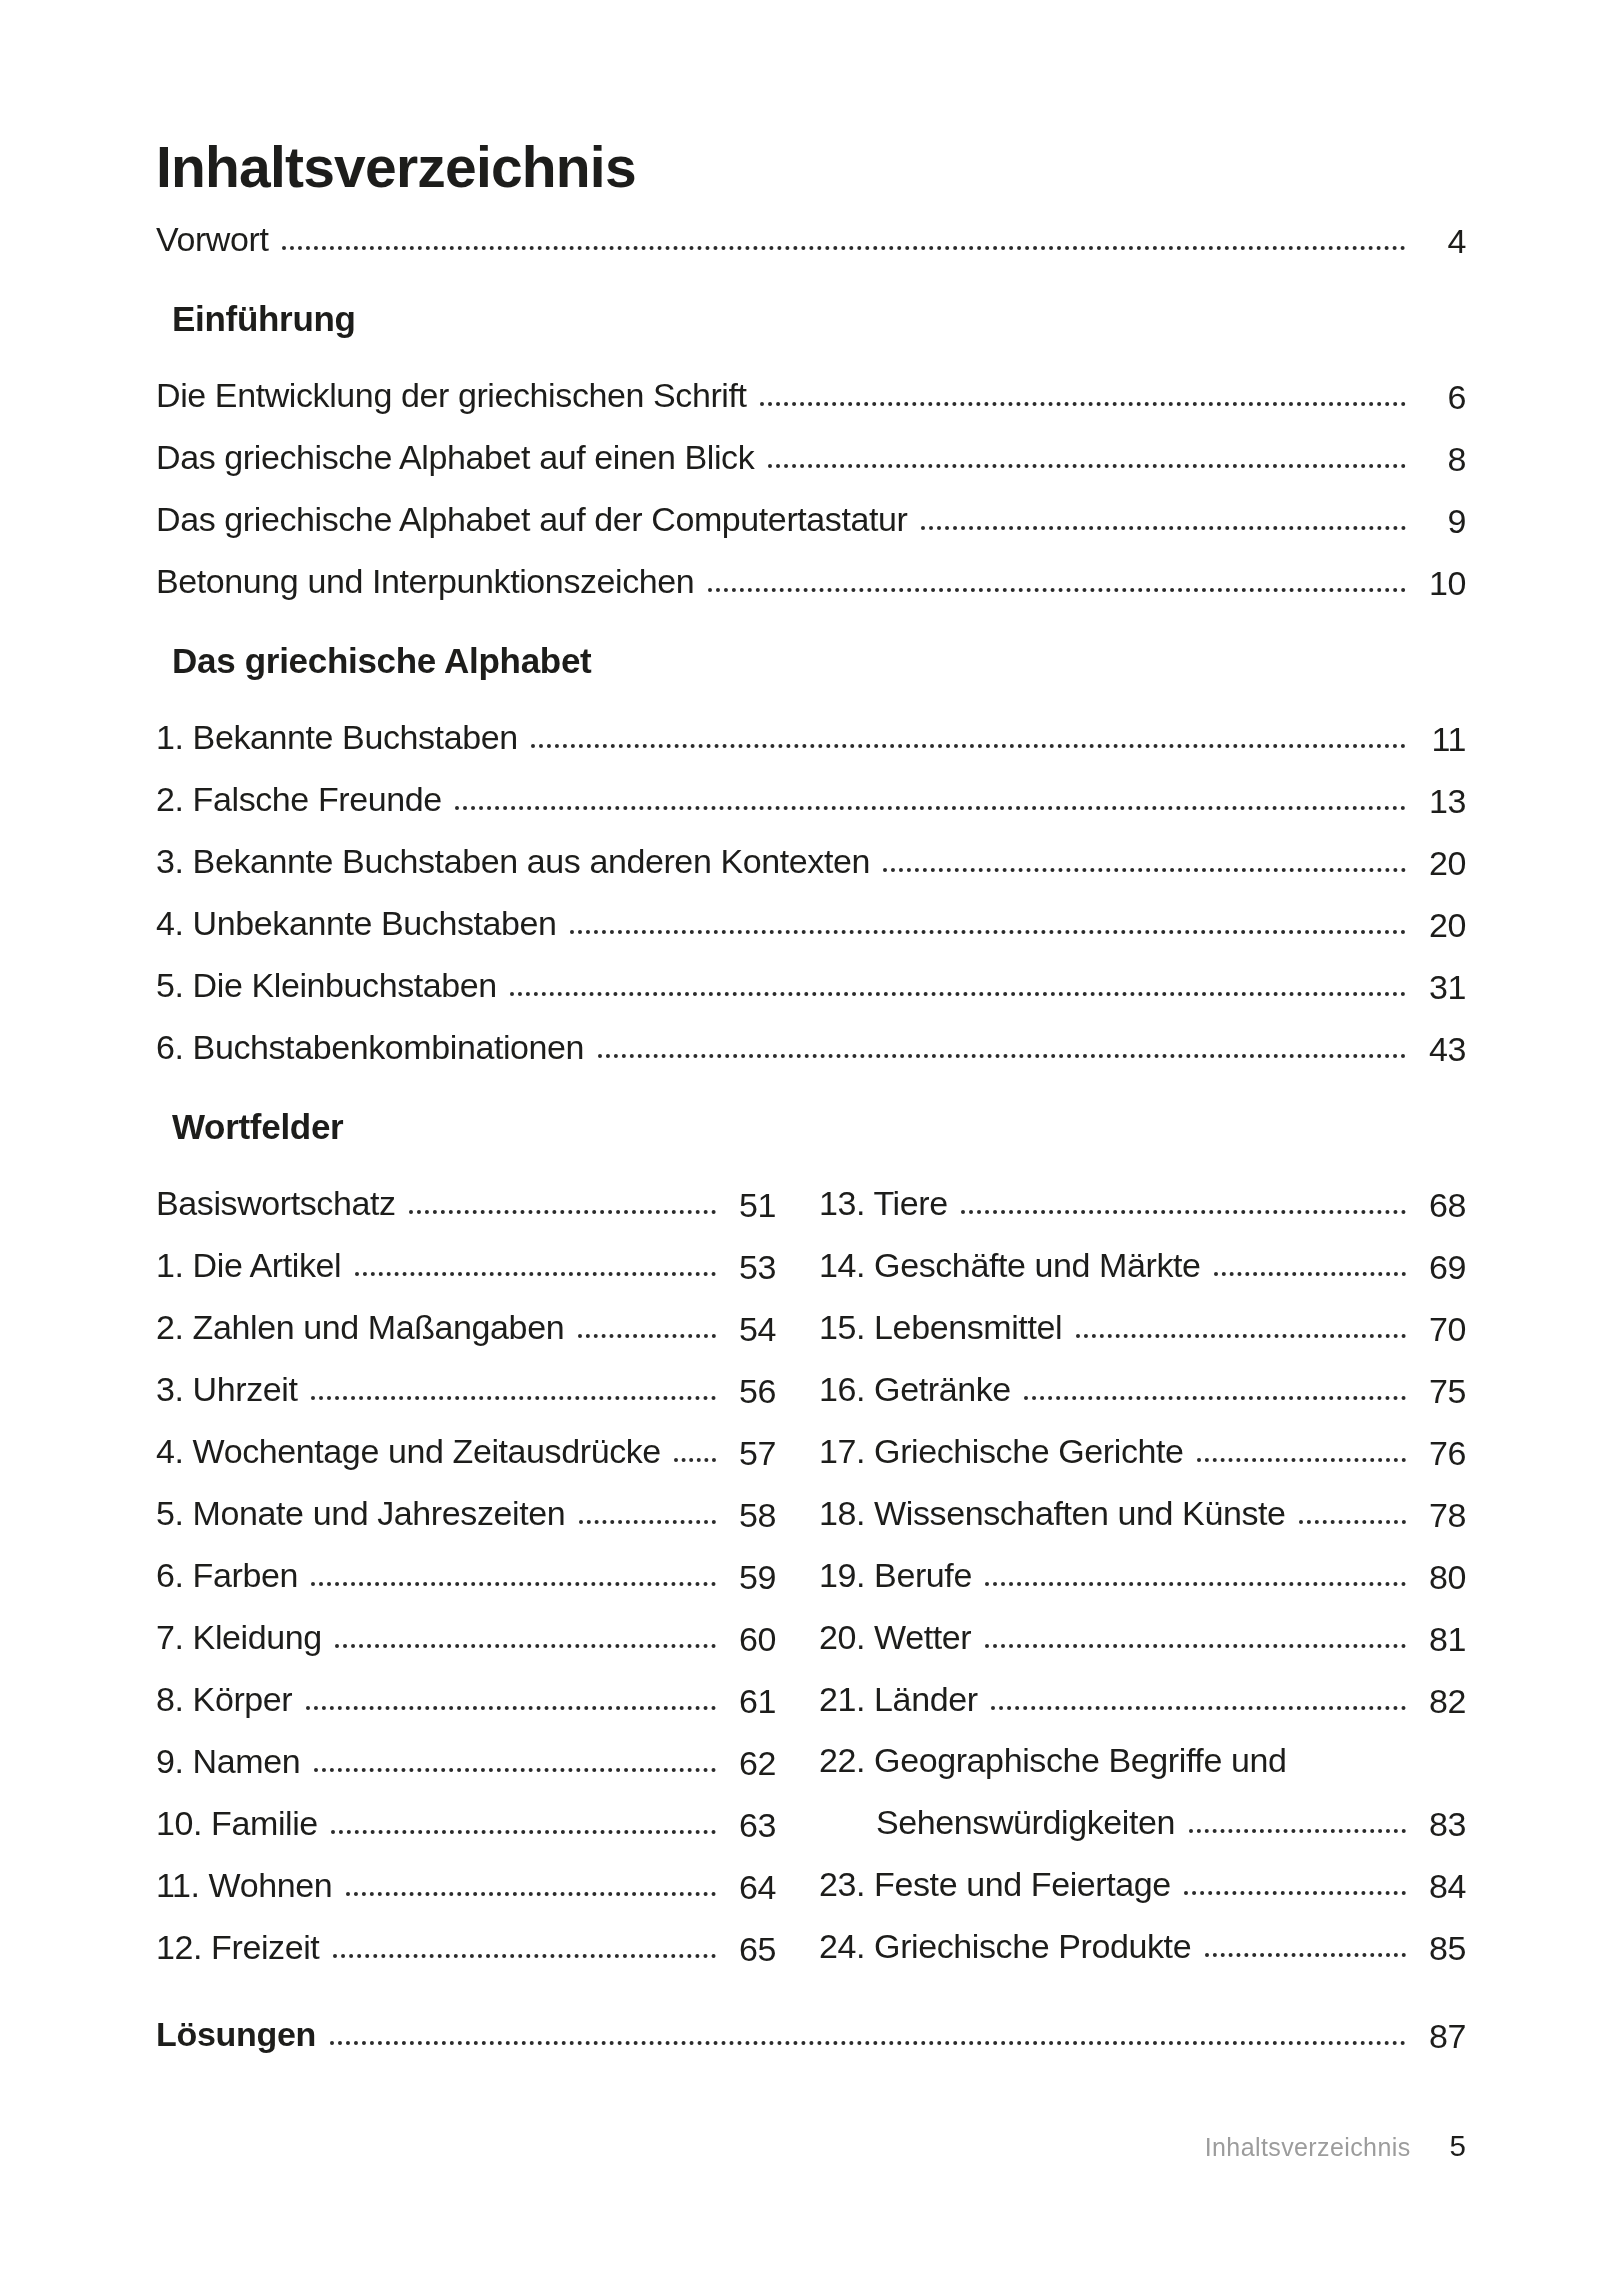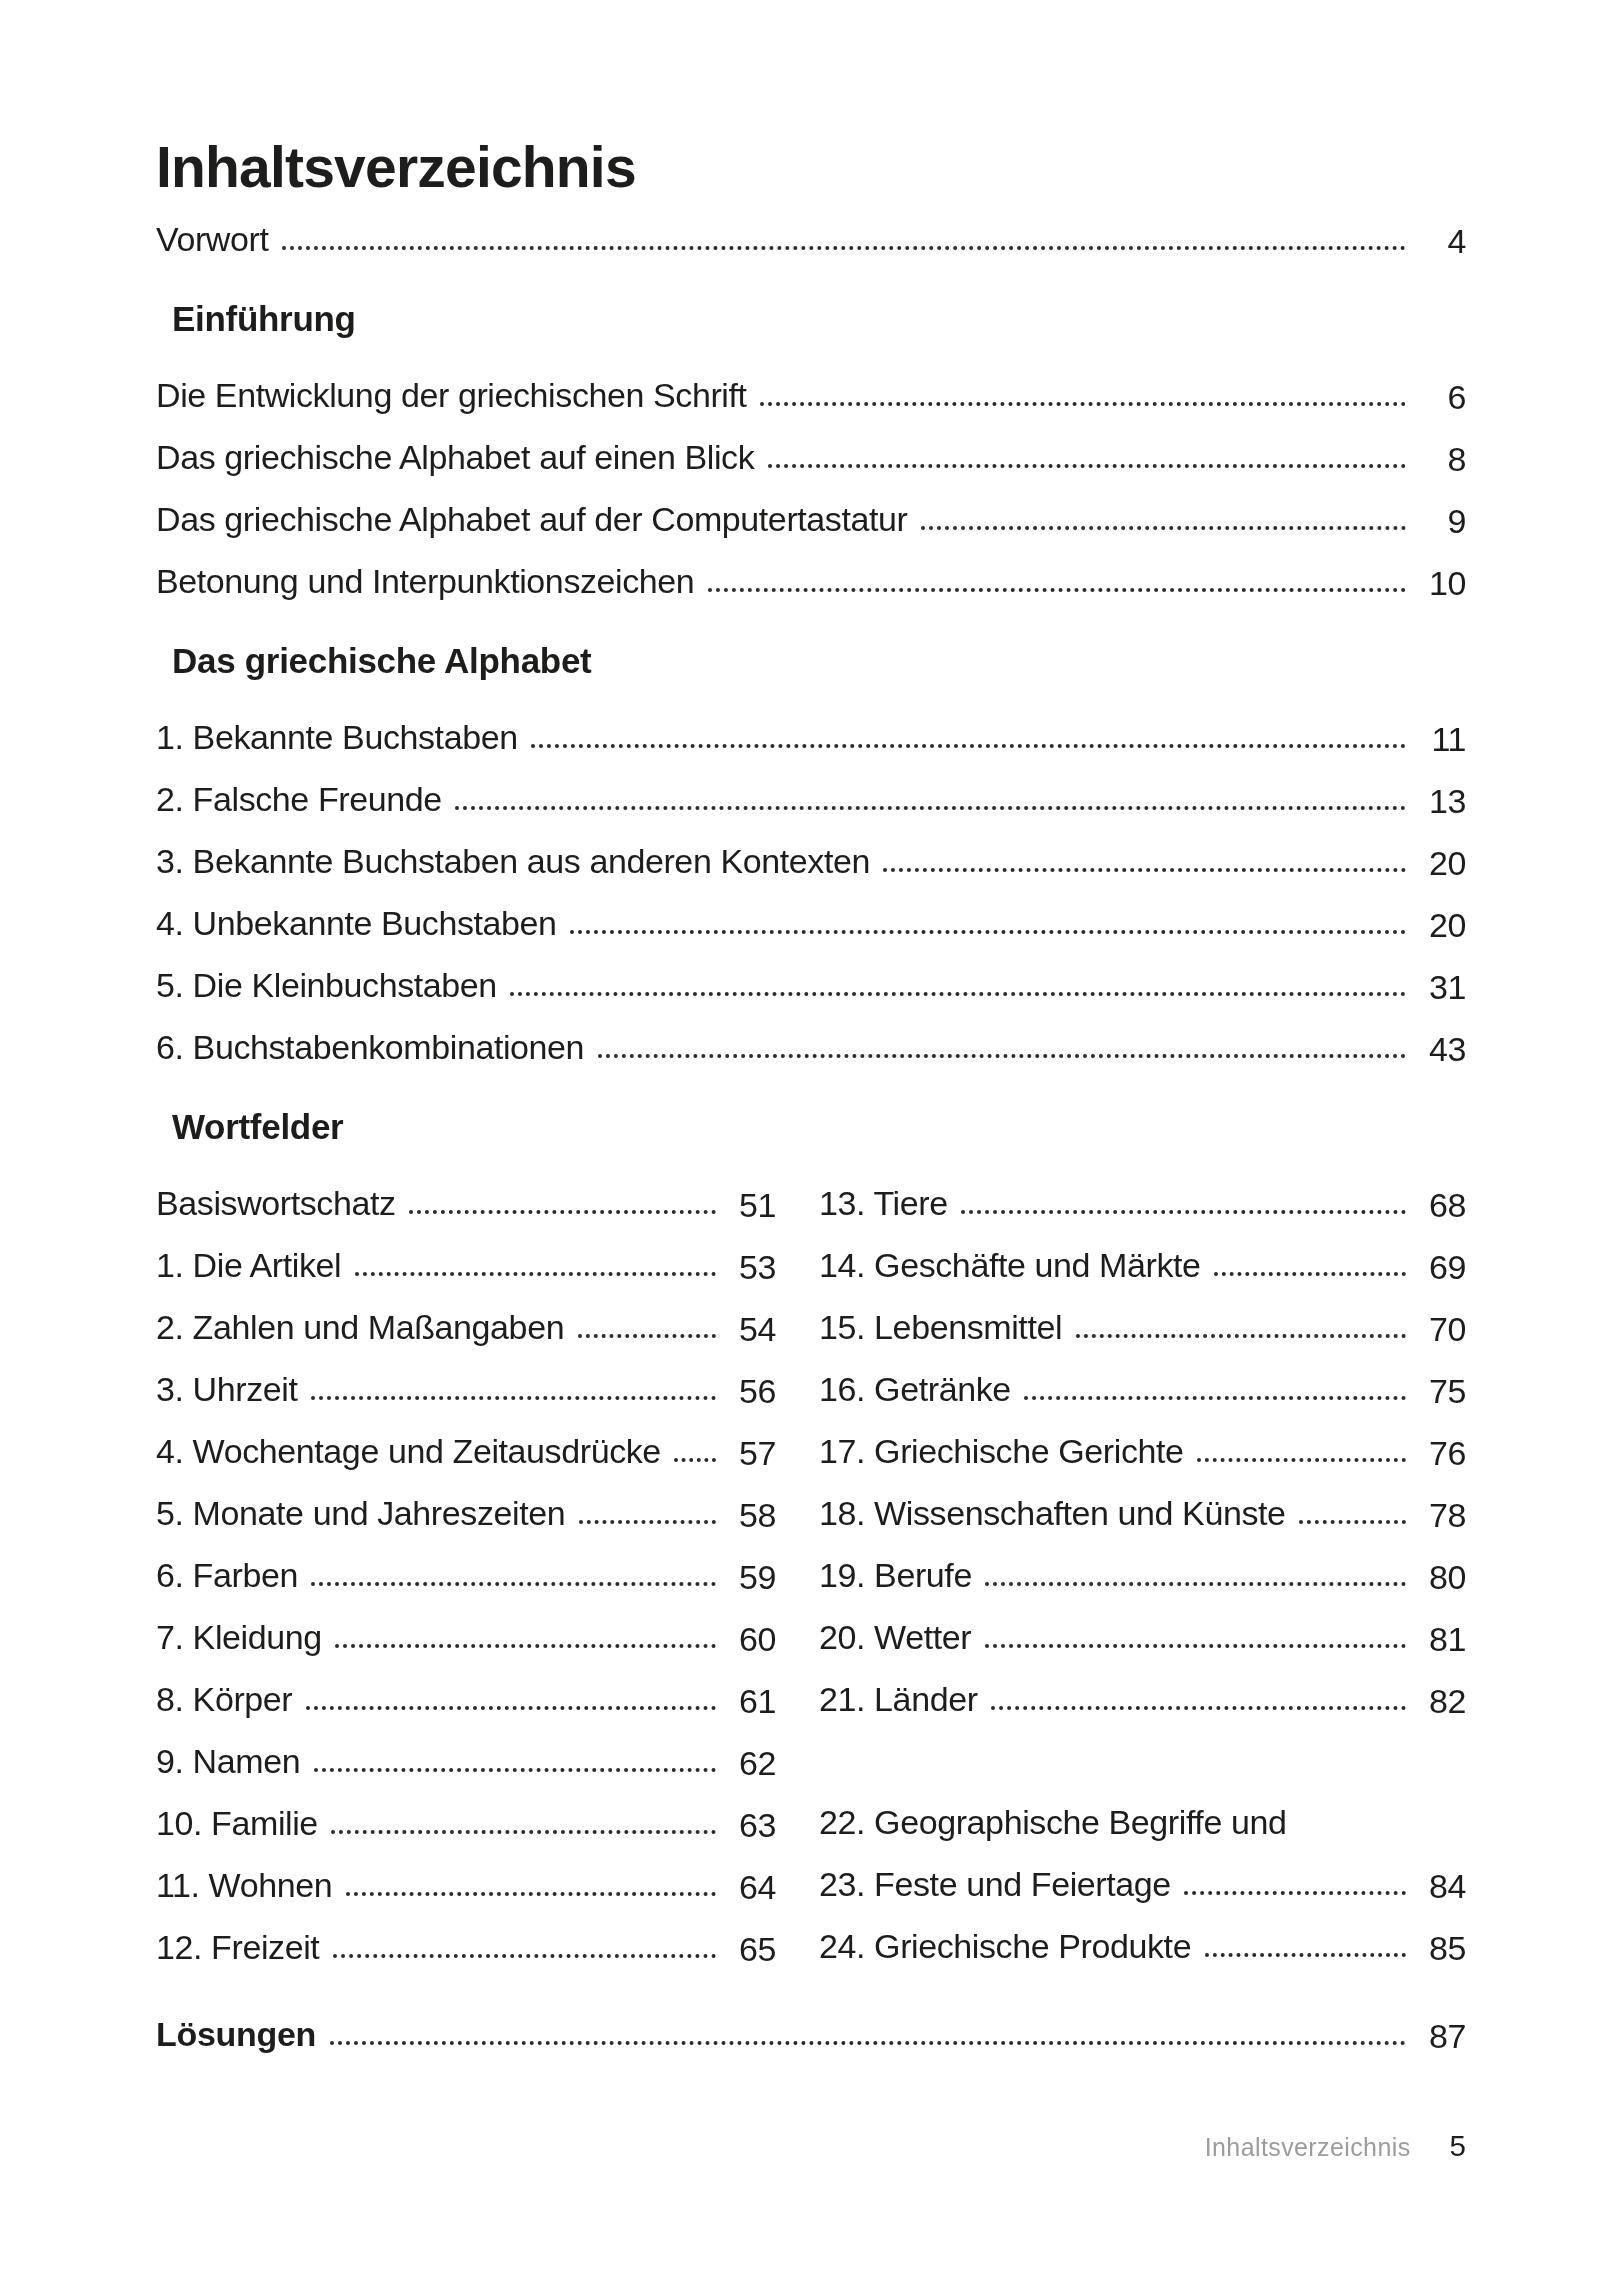--- a/index.html
+++ b/index.html
@@ -60,21 +60,21 @@
     margin:16px;
     height:62px;
     display:flex;
     align-items:flex-end;
   }
   .gap{margin-top:39px;}
   .cols{display:flex;}
   .colL{width:620px;}
   .colR{flex:1;margin-left:43px;}
   .tall{height:123px;}
-  .wrap2{width:100%;display:flex;flex-direction:row;}
+  .wrap2{width:100%;display:flex;flex-direction:column;justify-content:center;}
   .l1{
     font-size:34px;line-height:1.05;letter-spacing:-0.4px;white-space:nowrap;
     height:62px;display:flex;align-items:flex-end;
   }
   .l2{display:flex;align-items:flex-end;height:62px;}
   .ind{padding-left:57px;}
   .loes{margin-top:25px;}
   .footer{
     margin-top:76px;
     display:flex;
@@ -274,20 +274,25 @@
           <span class="num">81</span>
         </div>
         <div class="row">
           <span class="lbl">21. Länder</span>
           <span class="leader"></span>
           <span class="num">82</span>
         </div>
         <div class="row tall">
           <div class="wrap2">
             <div class="l1">22. Geographische Begriffe und</div>
+            <div class="l2">
+              <span class="lbl ind">Sehenswürdigkeiten</span>
+              <span class="leader"></span>
+              <span class="num">83</span>
+            </div>
           </div>
         </div>
         <div class="row">
           <span class="lbl">23. Feste und Feiertage</span>
           <span class="leader"></span>
           <span class="num">84</span>
         </div>
         <div class="row">
           <span class="lbl">24. Griechische Produkte</span>
           <span class="leader"></span>

